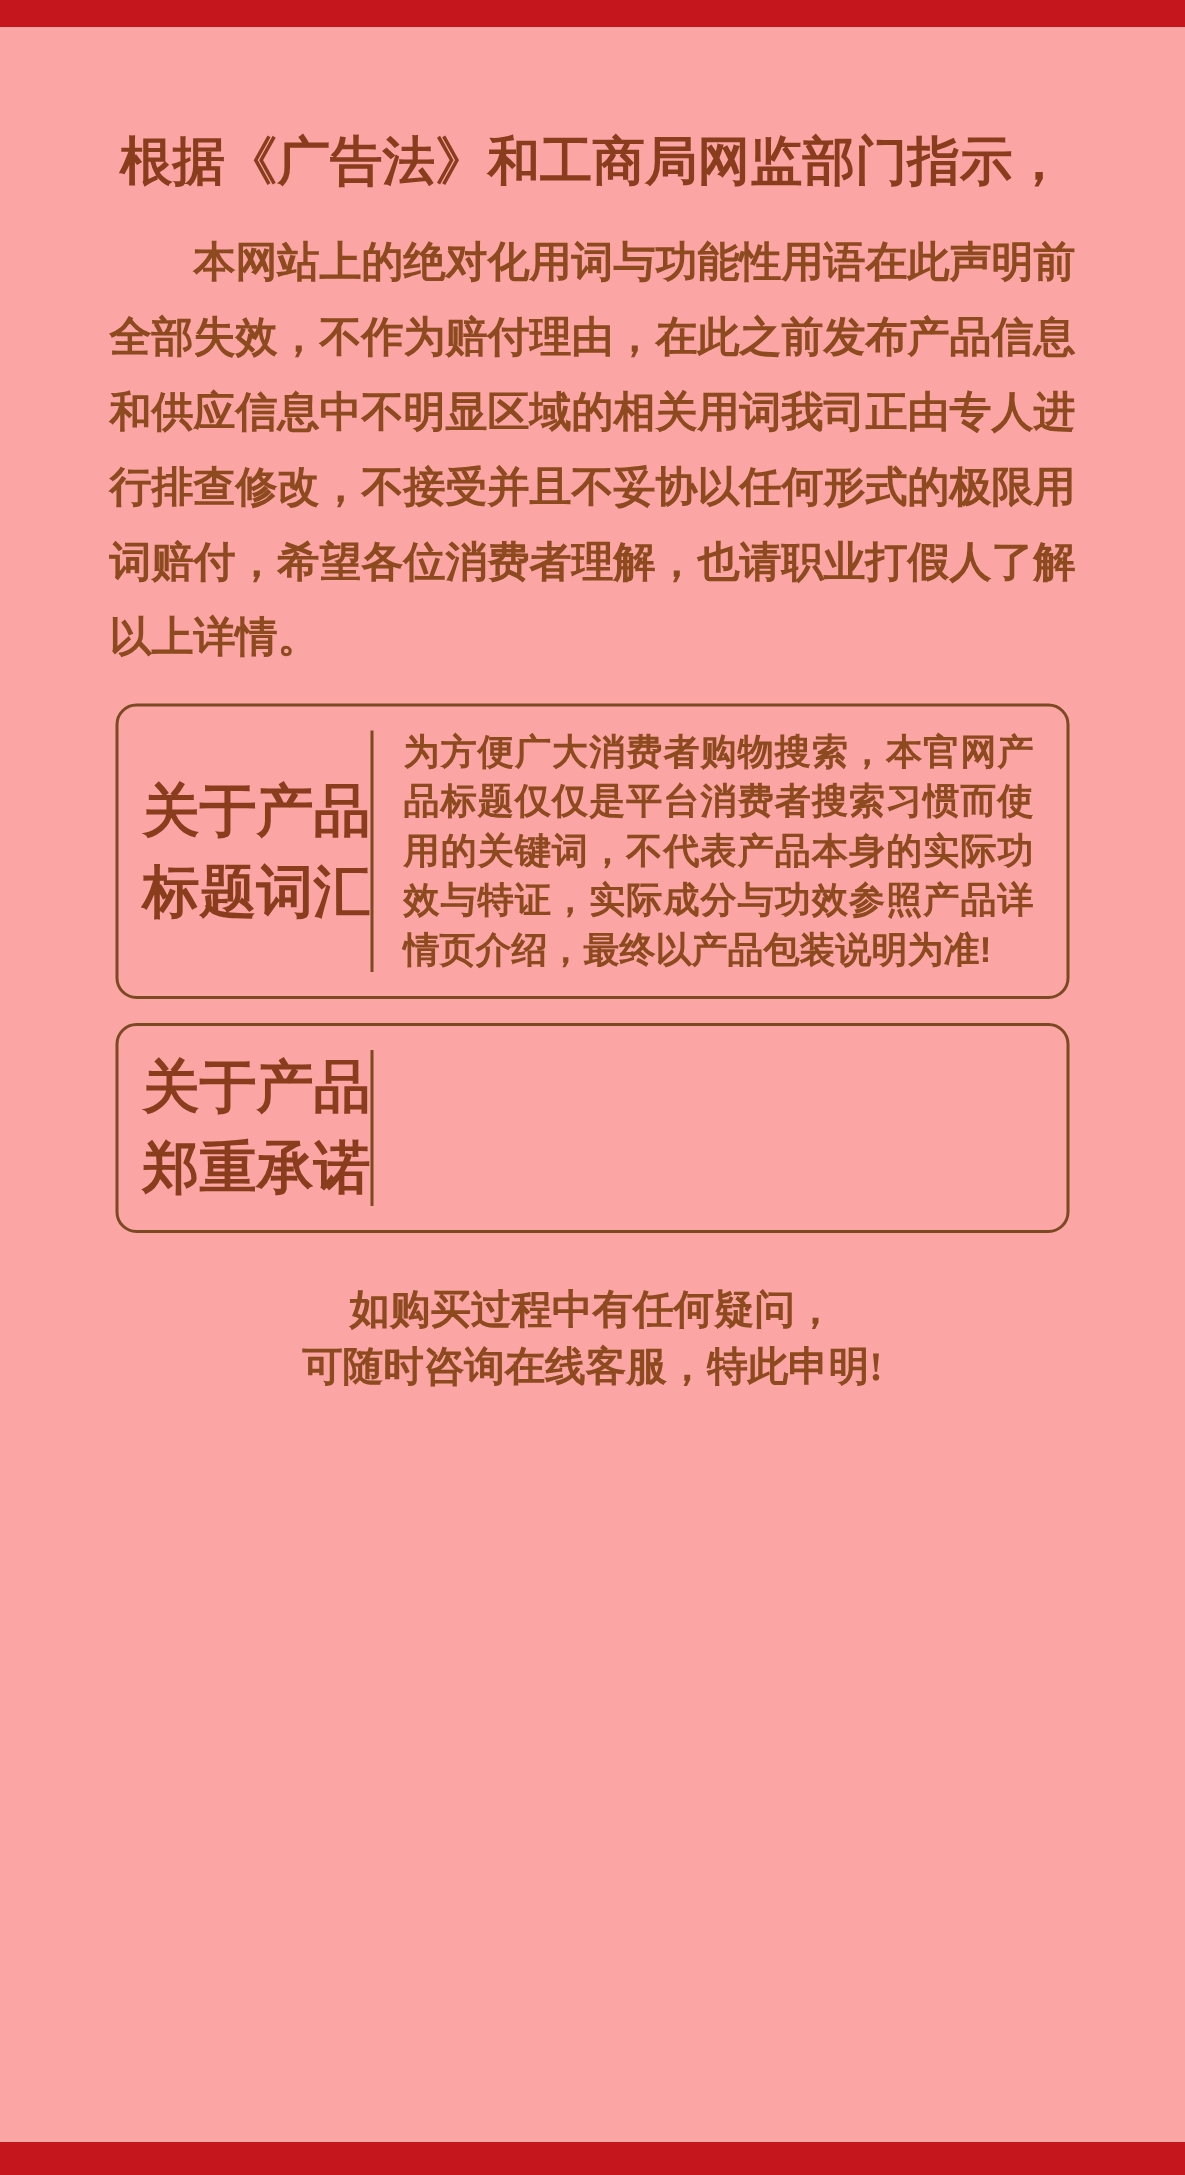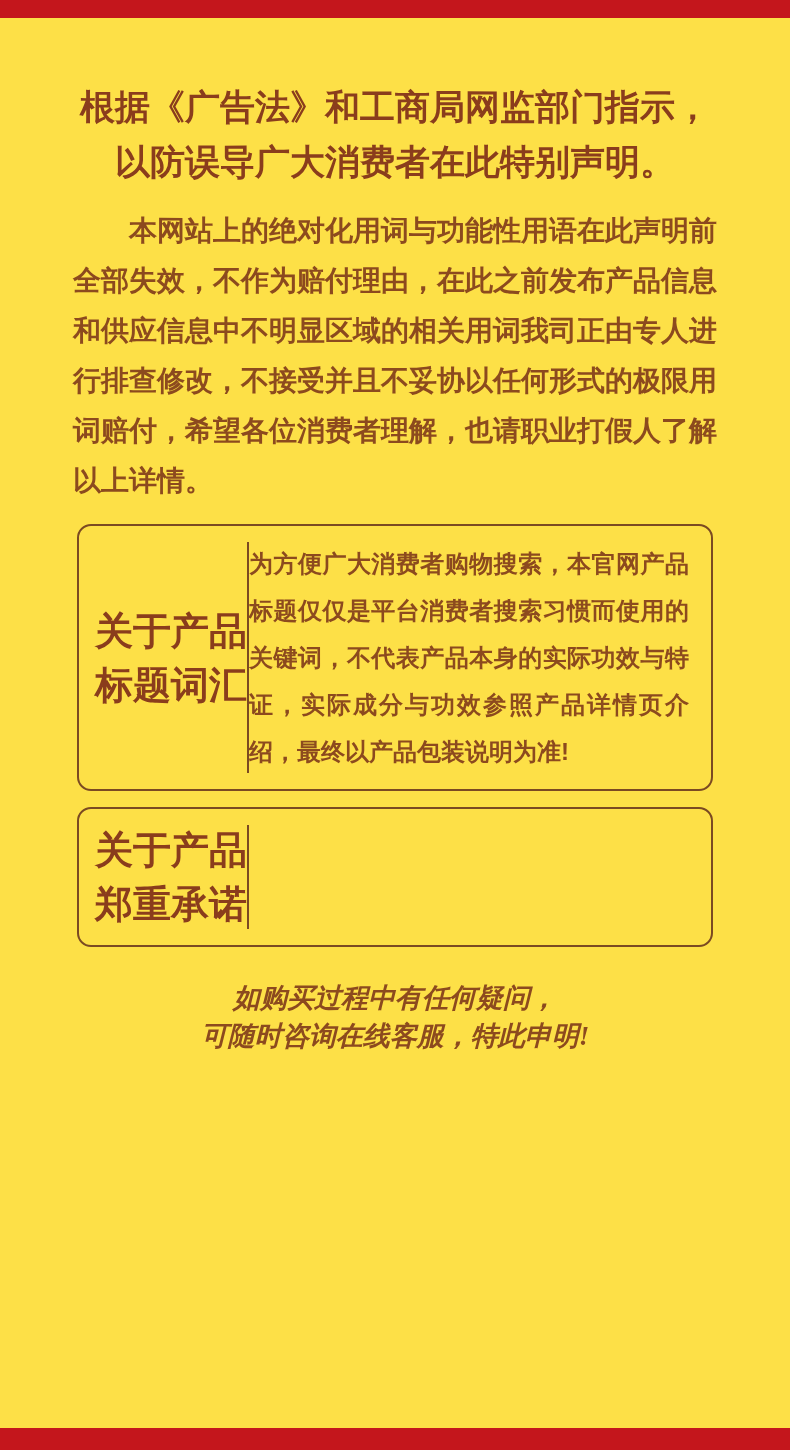--- a/index.html
+++ b/index.html
@@ -2,21 +2,21 @@
 <html><head>
 <meta charset="utf-8">
 <style>
   * { margin: 0; padding: 0; box-sizing: border-box; }
   html, body { background: #e8e8e8; }
   .page {
     position: relative;
     width: 790px;
     height: 1450px;
     margin: 0 auto;
-    background: #fde047;
+    background: #fca5a5;
     display: flex;
     flex-direction: column;
     overflow: hidden;
     font-family: "Liberation Serif", serif;
   }
   .red-bar { width: 100%; background: #C4161C; flex-shrink: 0; }
   .red-bar.top { height: 18px; }
   .red-bar.bottom { height: 22px; margin-top: auto; }
 
   .title {
@@ -69,48 +69,48 @@
   .box-label span { display: block; }
   .box-divider {
     width: 2px;
     align-self: stretch;
     margin: 2px 0;
     background: #7B4A22;
     flex-shrink: 0;
   }
   .box-text {
     flex: 1;
+    padding-left: 20px;
     color: #8C4A1E;
     font-size: 24px;
     font-weight: 600;
-    line-height: 47px;
+    line-height: 33px;
     text-align: justify;
     font-family: "Liberation Sans", sans-serif;
   }
 
   .footer-note {
     margin-top: 32px;
     text-align: center;
     color: #8C4A1E;
     font-size: 27px;
     font-weight: bold;
     line-height: 38px;
   }
-  .footer-note span { display: block; font-style: italic; }
+  .footer-note span { display: block; }
 </style>
 </head>
 <body>
 
 <div class="page">
 
   <div class="red-bar top"></div>
 
   <h1 class="title">
     <span>根据《广告法》和工商局网监部门指示，</span>
-    <span>以防误导广大消费者在此特别声明。</span>
   </h1>
 
 
   <p class="body-copy para-2">本网站上的绝对化用词与功能性用语在此声明前全部失效，不作为赔付理由，在此之前发布产品信息和供应信息中不明显区域的相关用词我司正由专人进行排查修改，不接受并且不妥协以任何形式的极限用词赔付，希望各位消费者理解，也请职业打假人了解以上详情。</p>
 
   <div class="boxes">
 
     <div class="notice-box">
       <div class="box-label">
         <span>关于产品</span>

